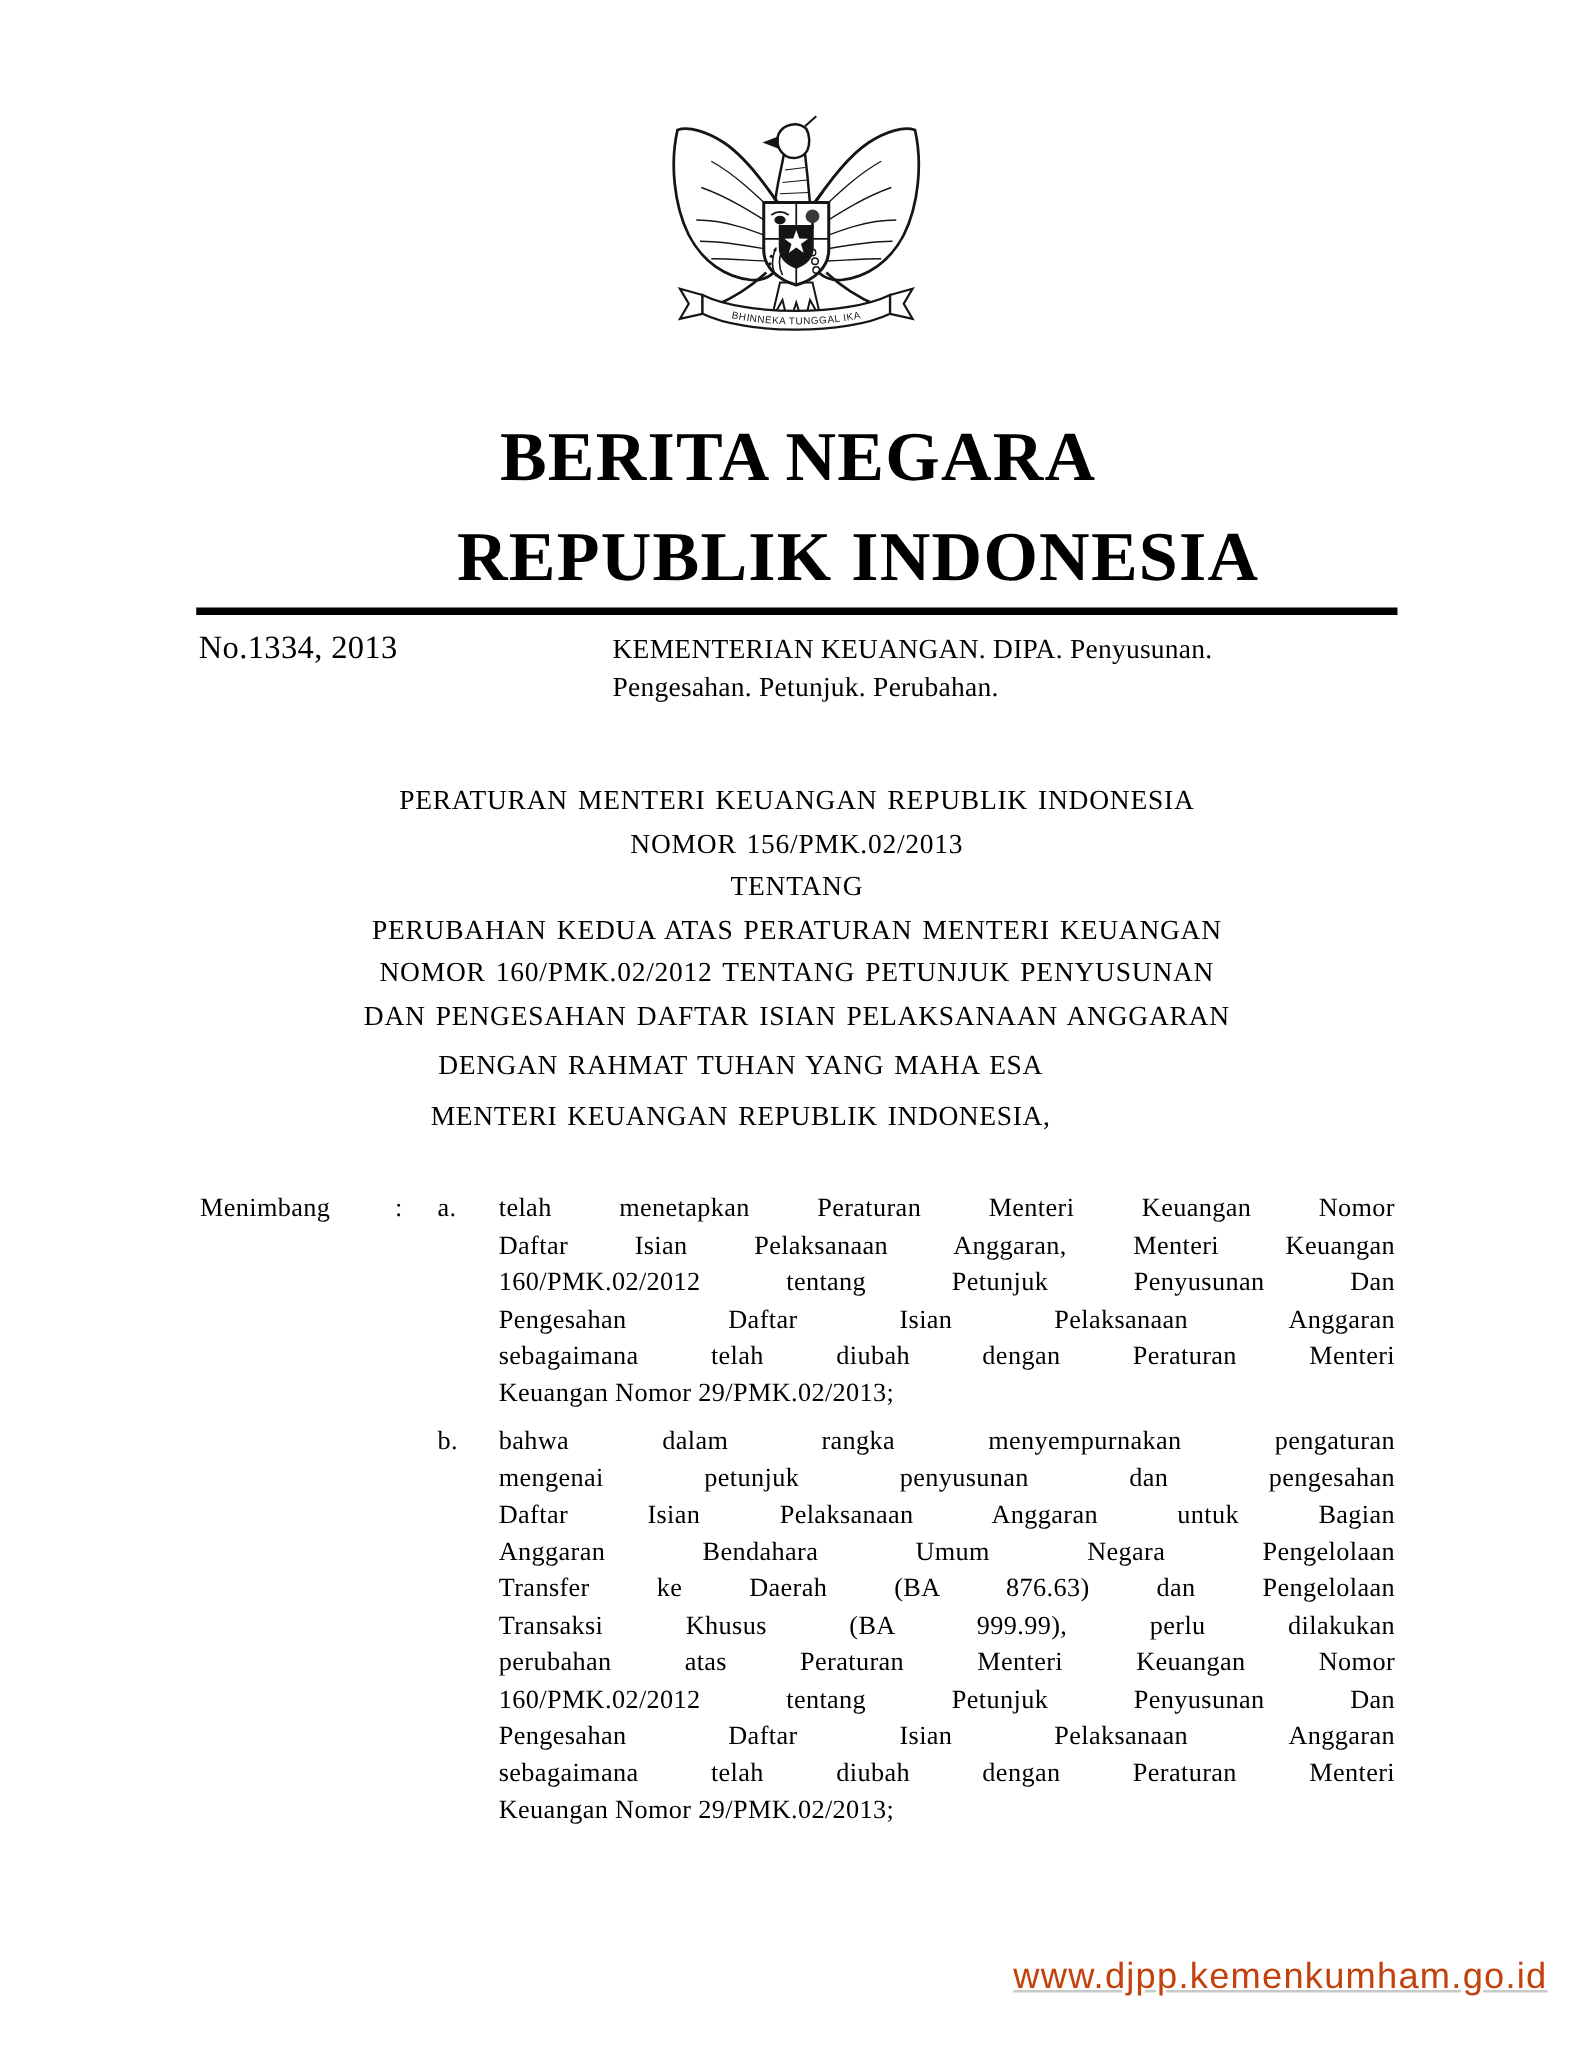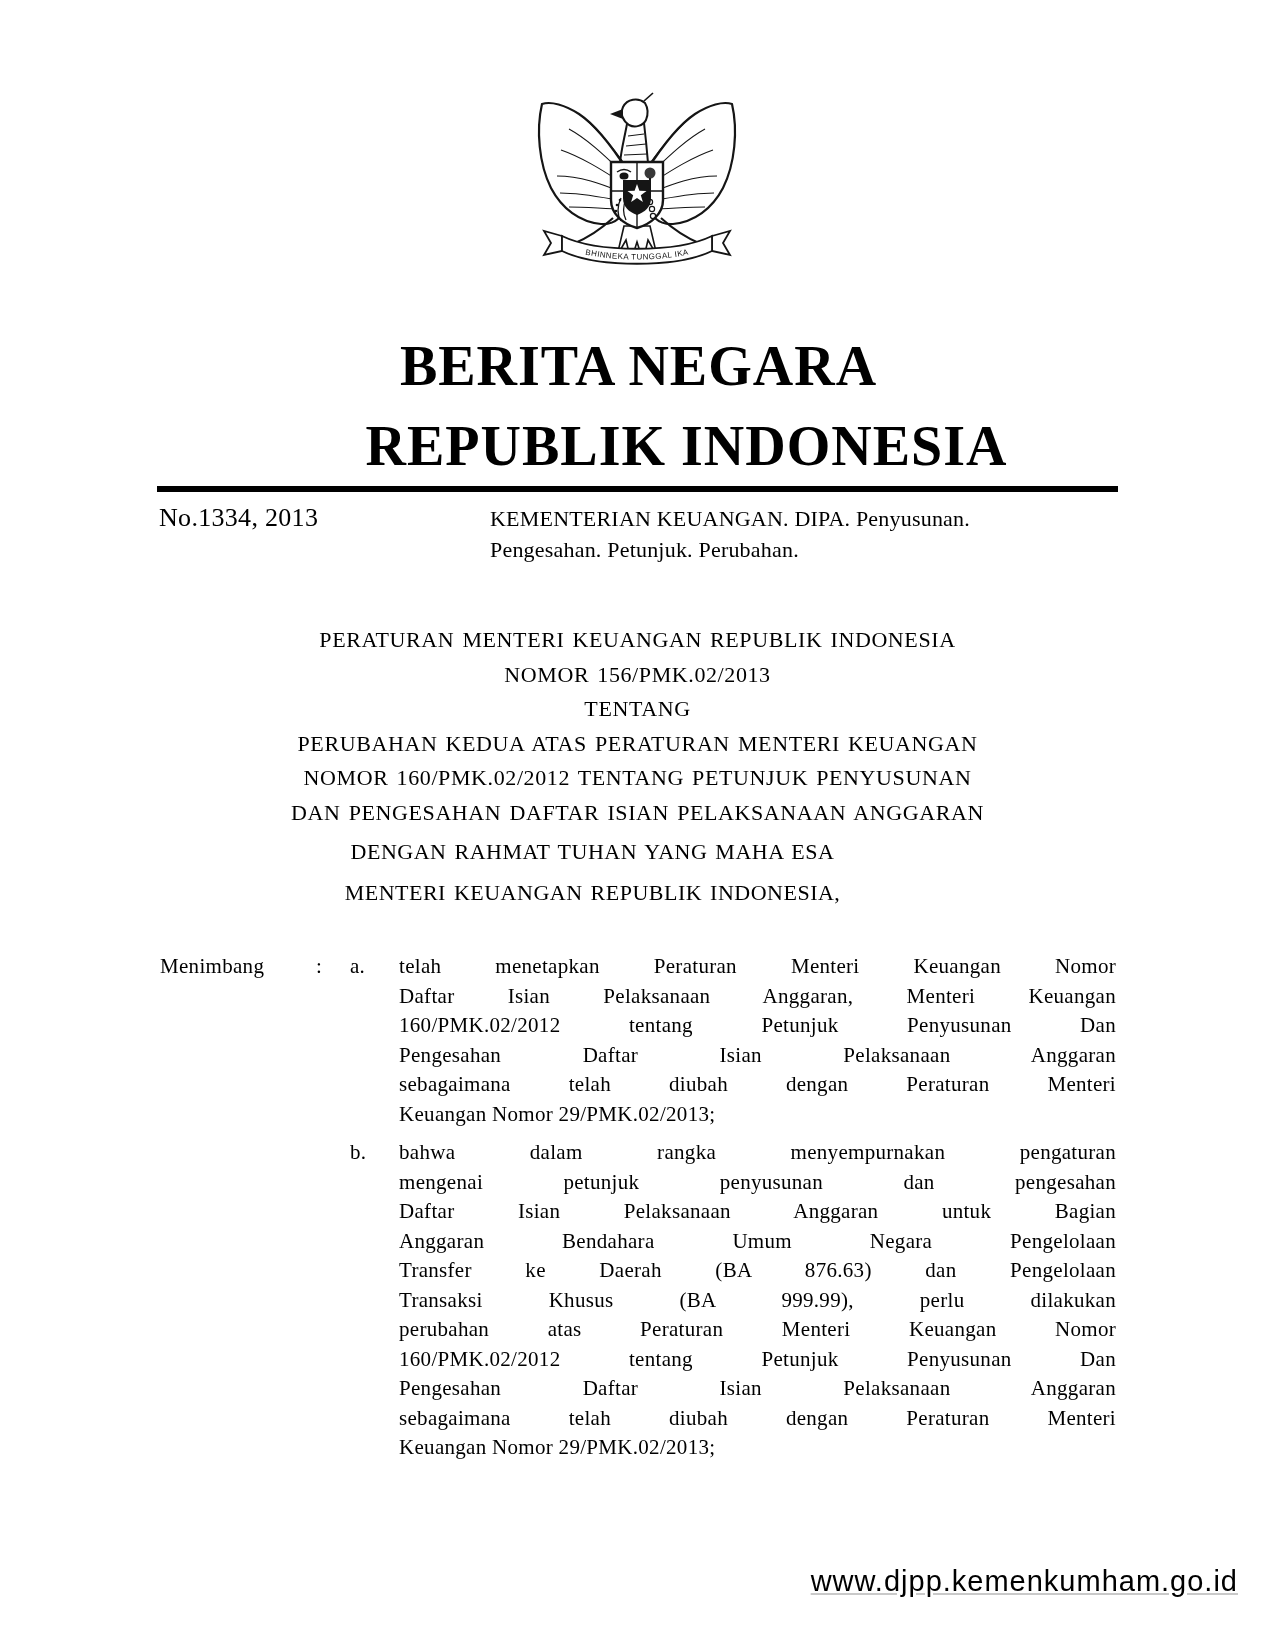--- a/index.html
+++ b/index.html
@@ -44,21 +44,21 @@
   .c-items{flex:1;}
   .c-item{display:flex;align-items:flex-start;}
   .c-item + .c-item{margin-top:9px;}
   .c-marker{width:49px;flex:none;}
   .c-text{width:717px;flex:none;}
   .jpar > div{text-align:justify;text-align-last:justify;}
   .jpar > div.last{text-align-last:left;}
   .footer{
     position:absolute;top:1565px;right:37px;
     font-family:"Liberation Sans","DejaVu Sans",sans-serif;
-    font-size:29px;color:#000000;letter-spacing:1px;
+    font-size:29px;color:#c2410c;letter-spacing:1px;
     text-decoration:underline;
     text-decoration-color:#c9c9c9;
     margin-left:12px;
   }
 </style>
 </head>
 <body>
 
 <div class="page">
 

